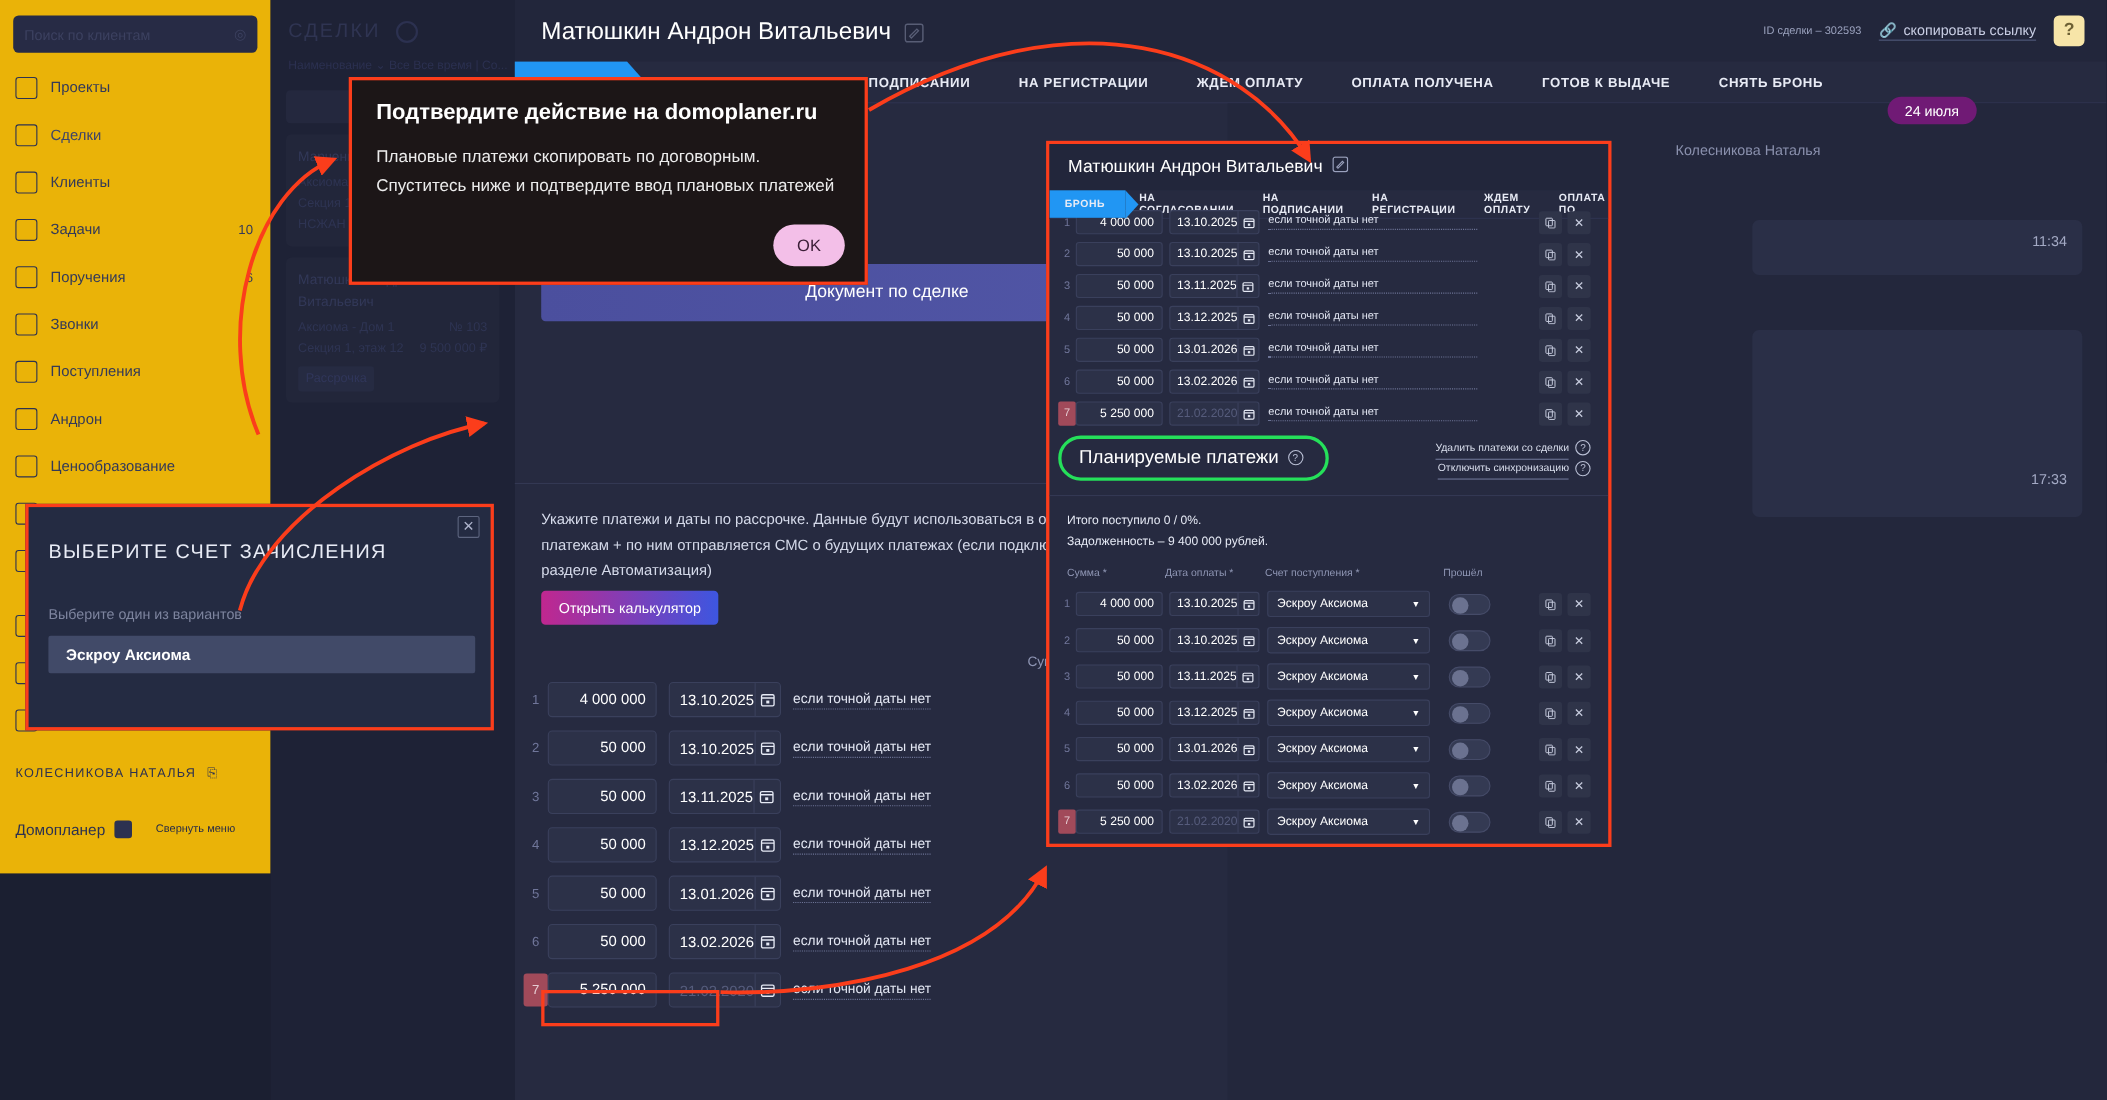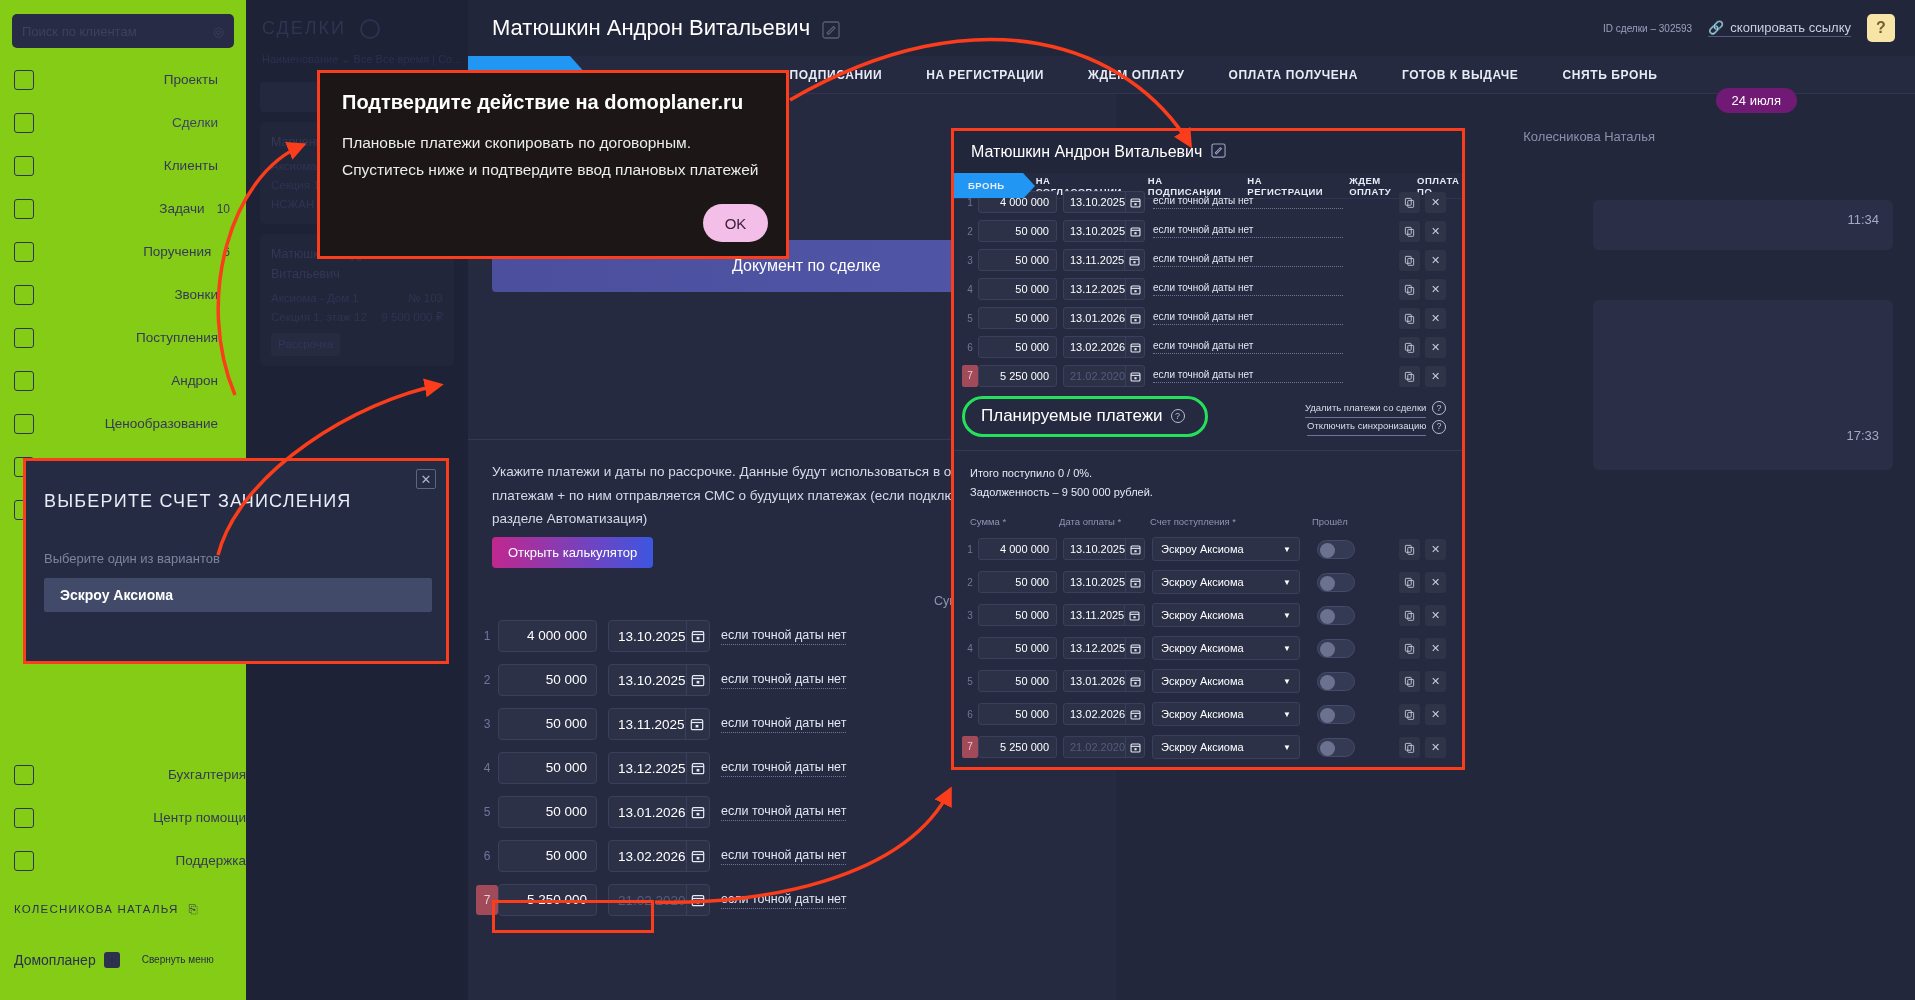--- a/index.html
+++ b/index.html
@@ -7,32 +7,32 @@
     width: 1915px; height: 1000px;
     background: #1b1f31;
     font-family: "Liberation Sans", "DejaVu Sans", sans-serif;
     overflow: hidden;
   }
   #root { position: relative; width: 1915px; height: 1000px; }
 
   
   .bg-layer { position: absolute; inset: 0; background: #1b1f31; }
   .sidebar {
-    position: absolute; left: 0; top: 0; width: 246px; height: 1000px;
-    background: #84cc16;
+    position: absolute; left: 0; top: 0; width: 246px; height: 794px;
+    background: #eab308;
   }
   .sb-search {
     margin: 14px 12px 10px 12px; height: 34px; border-radius: 5px;
     background: #272b45; display: flex; align-items: center;
     padding: 0 10px; justify-content: space-between;
   }
   .sb-search span { font-size: 13px; color: #3c4160; }
   .sb-item {
     height: 43px; display: flex; align-items: center; padding-left: 14px;
-    font-size: 13.5px; color: #343a58; gap: 12px; text-align: right;
+    font-size: 13.5px; color: #343a58; gap: 12px;
   }
   .sb-item .ic { width: 20px; height: 20px; border: 1.5px solid #2e3350; border-radius: 3px; flex: none; }
   .sb-item .lbl { flex: 1; }
   .sb-item .badge { font-size: 12px; color: #343a58; margin-right: 16px; }
   .sb-item.active { color: #3e4469; }
   .sb-bottom { position: absolute; bottom: 118px; left: 0; right: 0; }
   .sb-footer {
     position: absolute; bottom: 0; left: 0; right: 0; height: 118px;
     padding: 12px 14px;
   }
@@ -720,21 +720,21 @@
       <div class="pp2-links">
         <div>Удалить платежи со сделки</div>
         <span class="help-q" style="vertical-align:middle;margin-left:3px">?</span>
         <br>
         <div>Отключить синхронизацию</div>
         <span class="help-q" style="vertical-align:middle;margin-left:3px">?</span>
       </div>
       <div class="pp2-rule"></div>
       <div class="pp2-sum">
         <div>Итого поступило 0 / 0%.</div>
-        <div>Задолженность – 9 500 000 рублей.</div>
+        <div>Задолженность – 9 400 000 рублей.</div>
       </div>
       <div class="pp2-th" style="left:16px">Сумма *</div>
       <div class="pp2-th" style="left:105px">Дата оплаты *</div>
       <div class="pp2-th" style="left:196px">Счет поступления *</div>
       <div class="pp2-th" style="left:358px">Прошёл</div>
       <div class="pp2-rows" id="pp2-rows">
           <div class="pp2-row">
             <div class="pp-idx">1</div>
             <div class="pp-sum">4 000 000</div>
             <div class="pp-dwrap">

